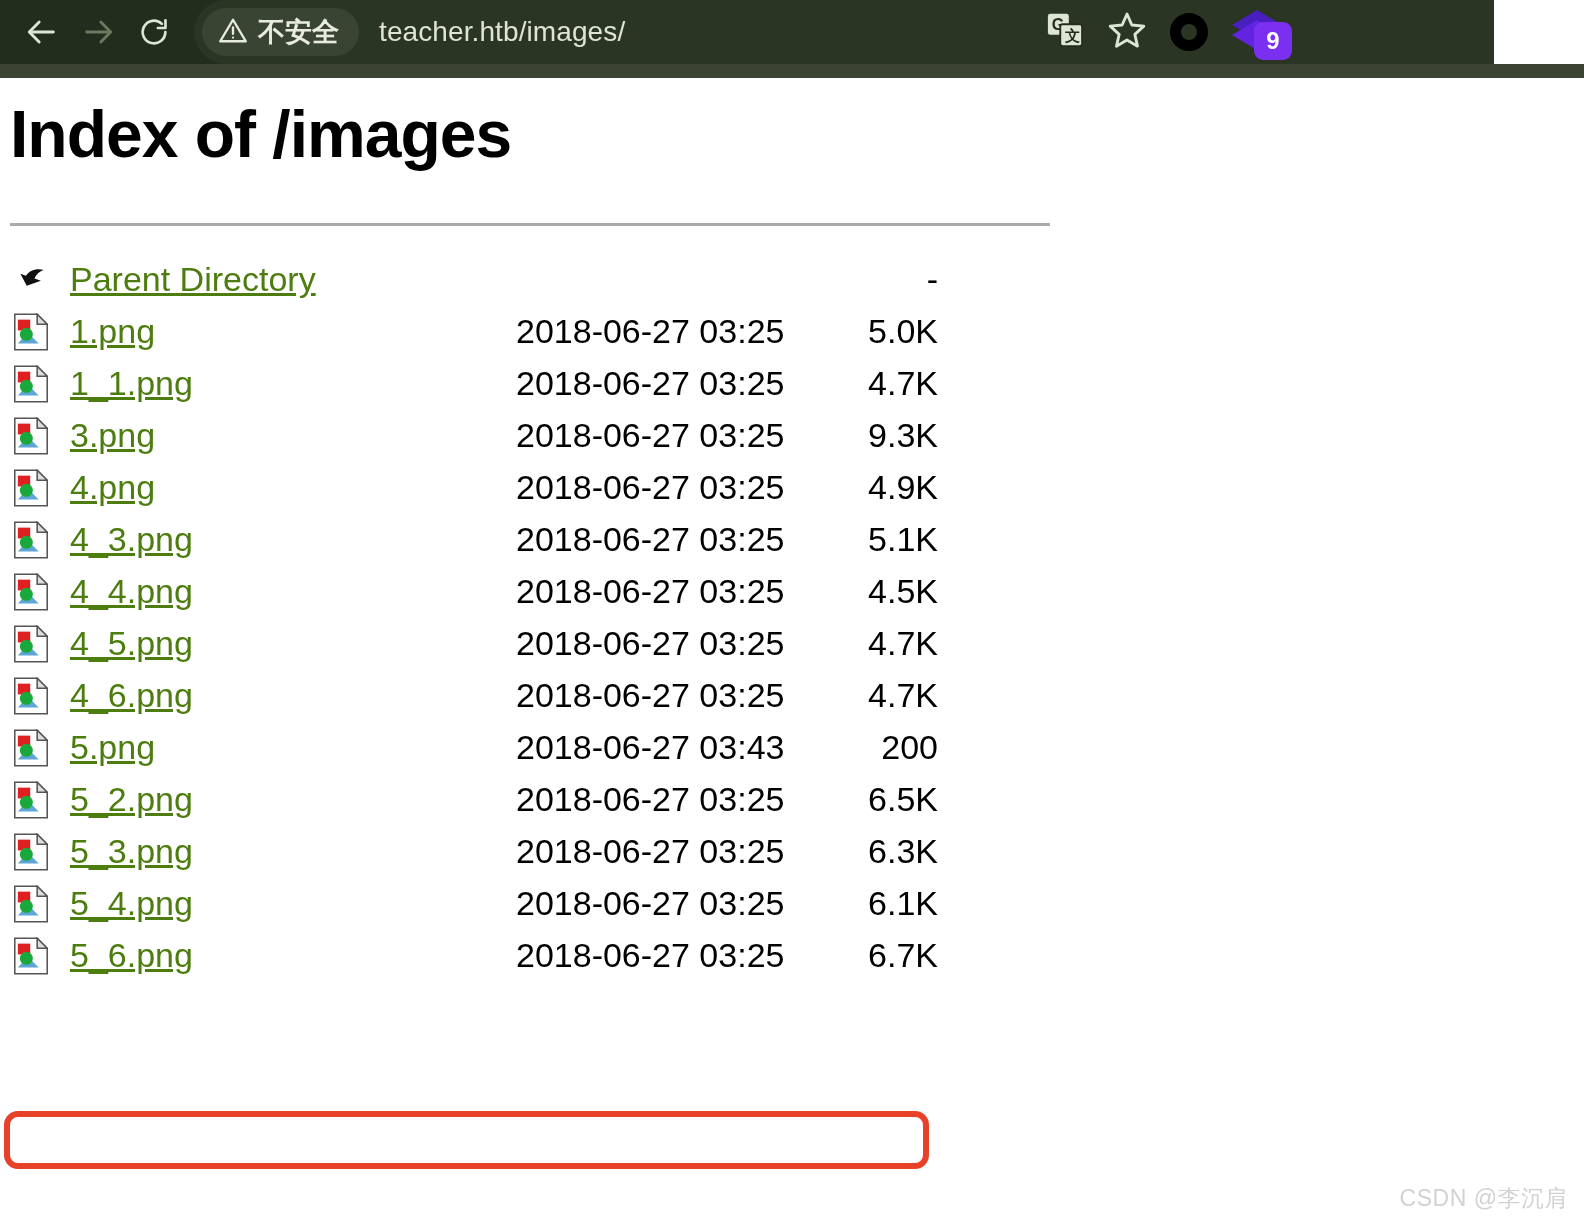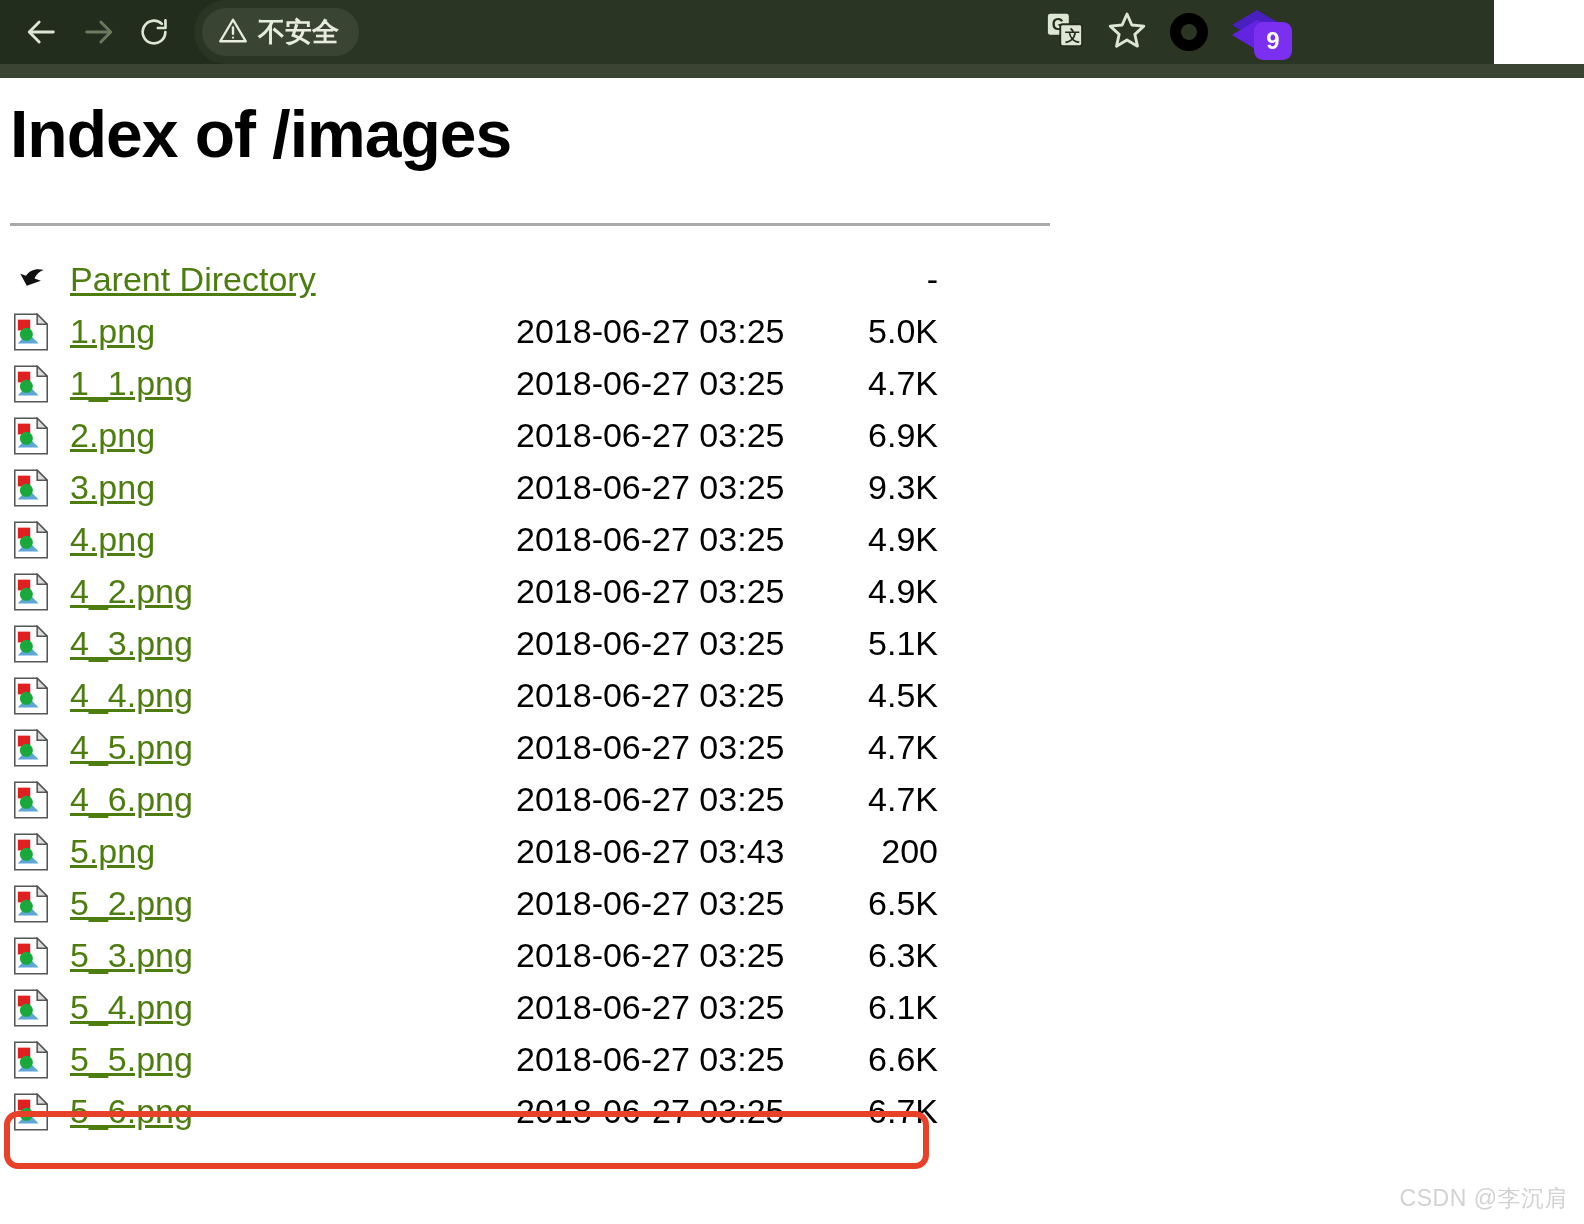--- a/index.html
+++ b/index.html
@@ -281,20 +281,21 @@
       <span>
         <svg width="30" height="30" viewBox="0 0 24 24" fill="none" stroke="#e8ecdf" stroke-width="1.9" stroke-linecap="round" stroke-linejoin="round">
           <path d="M12 3.8 1.8 21h20.4z"></path>
           <line x1="12" y1="10" x2="12" y2="15"></line>
           <circle cx="12" cy="18" r="0.9" fill="#e8ecdf" stroke="none"></circle>
         </svg>
       </span>
       <span class="security-chip-text">不安全</span>
     </div>
 
+    <span class="omni-url">teacher.htb/images/</span>
   </div>
 
   <div class="chrome-right">
 
     <div class="icon-btn">
       <span>
         <svg width="38" height="38" viewBox="0 0 40 40">
           <rect x="2" y="3" width="22" height="22" rx="2.5" fill="#dfe5d3"></rect>
           <text x="6" y="20" font-family="'Liberation Sans',sans-serif" font-size="17" font-weight="700" fill="#232d1d">G</text>
           <rect x="15" y="14" width="23" height="23" rx="2.5" fill="#dfe5d3" stroke="#232d1d" stroke-width="2"></rect>
@@ -393,66 +394,36 @@
           <tr class="file-row">
             <td class="col-icon">
   <svg class="ficon" width="34" height="38" viewBox="0 0 22 24">
     <polygon points="0.5,0.5 15,0.5 21.5,7 21.5,23.5 0.5,23.5" fill="#ffffff" stroke="#555555" stroke-width="1"></polygon>
     <polygon points="15,0.5 21.5,7 15,7" fill="#dddddd" stroke="#555555" stroke-width="1"></polygon>
     <rect x="2.5" y="4" width="8" height="7" fill="#e02020"></rect>
     <polygon points="2.5,19.5 9,12.5 16,19.5" fill="#5da6d6"></polygon>
     <circle cx="8" cy="13.5" r="4.2" fill="#19a83c"></circle>
   </svg>
 </td>
-            <td class="col-name"><span class="filelink">2.png</span></td>
-            <td class="col-date datecell">2018-06-27 03:25</td>
-            <td class="col-size sizecell">6.9K</td>
-            <td class="col-desc"></td>
-          </tr>
-          <tr class="file-row">
-            <td class="col-icon">
-  <svg class="ficon" width="34" height="38" viewBox="0 0 22 24">
-    <polygon points="0.5,0.5 15,0.5 21.5,7 21.5,23.5 0.5,23.5" fill="#ffffff" stroke="#555555" stroke-width="1"></polygon>
-    <polygon points="15,0.5 21.5,7 15,7" fill="#dddddd" stroke="#555555" stroke-width="1"></polygon>
-    <rect x="2.5" y="4" width="8" height="7" fill="#e02020"></rect>
-    <polygon points="2.5,19.5 9,12.5 16,19.5" fill="#5da6d6"></polygon>
-    <circle cx="8" cy="13.5" r="4.2" fill="#19a83c"></circle>
-  </svg>
-</td>
             <td class="col-name"><span class="filelink">3.png</span></td>
             <td class="col-date datecell">2018-06-27 03:25</td>
             <td class="col-size sizecell">9.3K</td>
             <td class="col-desc"></td>
           </tr>
           <tr class="file-row">
             <td class="col-icon">
   <svg class="ficon" width="34" height="38" viewBox="0 0 22 24">
     <polygon points="0.5,0.5 15,0.5 21.5,7 21.5,23.5 0.5,23.5" fill="#ffffff" stroke="#555555" stroke-width="1"></polygon>
     <polygon points="15,0.5 21.5,7 15,7" fill="#dddddd" stroke="#555555" stroke-width="1"></polygon>
     <rect x="2.5" y="4" width="8" height="7" fill="#e02020"></rect>
     <polygon points="2.5,19.5 9,12.5 16,19.5" fill="#5da6d6"></polygon>
     <circle cx="8" cy="13.5" r="4.2" fill="#19a83c"></circle>
   </svg>
 </td>
             <td class="col-name"><span class="filelink">4.png</span></td>
-            <td class="col-date datecell">2018-06-27 03:25</td>
-            <td class="col-size sizecell">4.9K</td>
-            <td class="col-desc"></td>
-          </tr>
-          <tr class="file-row">
-            <td class="col-icon">
-  <svg class="ficon" width="34" height="38" viewBox="0 0 22 24">
-    <polygon points="0.5,0.5 15,0.5 21.5,7 21.5,23.5 0.5,23.5" fill="#ffffff" stroke="#555555" stroke-width="1"></polygon>
-    <polygon points="15,0.5 21.5,7 15,7" fill="#dddddd" stroke="#555555" stroke-width="1"></polygon>
-    <rect x="2.5" y="4" width="8" height="7" fill="#e02020"></rect>
-    <polygon points="2.5,19.5 9,12.5 16,19.5" fill="#5da6d6"></polygon>
-    <circle cx="8" cy="13.5" r="4.2" fill="#19a83c"></circle>
-  </svg>
-</td>
-            <td class="col-name"><span class="filelink">4_2.png</span></td>
             <td class="col-date datecell">2018-06-27 03:25</td>
             <td class="col-size sizecell">4.9K</td>
             <td class="col-desc"></td>
           </tr>
           <tr class="file-row">
             <td class="col-icon">
   <svg class="ficon" width="34" height="38" viewBox="0 0 22 24">
     <polygon points="0.5,0.5 15,0.5 21.5,7 21.5,23.5 0.5,23.5" fill="#ffffff" stroke="#555555" stroke-width="1"></polygon>
     <polygon points="15,0.5 21.5,7 15,7" fill="#dddddd" stroke="#555555" stroke-width="1"></polygon>
     <rect x="2.5" y="4" width="8" height="7" fill="#e02020"></rect>
@@ -573,35 +544,20 @@
           <tr class="file-row">
             <td class="col-icon">
   <svg class="ficon" width="34" height="38" viewBox="0 0 22 24">
     <polygon points="0.5,0.5 15,0.5 21.5,7 21.5,23.5 0.5,23.5" fill="#ffffff" stroke="#555555" stroke-width="1"></polygon>
     <polygon points="15,0.5 21.5,7 15,7" fill="#dddddd" stroke="#555555" stroke-width="1"></polygon>
     <rect x="2.5" y="4" width="8" height="7" fill="#e02020"></rect>
     <polygon points="2.5,19.5 9,12.5 16,19.5" fill="#5da6d6"></polygon>
     <circle cx="8" cy="13.5" r="4.2" fill="#19a83c"></circle>
   </svg>
 </td>
-            <td class="col-name"><span class="filelink">5_5.png</span></td>
-            <td class="col-date datecell">2018-06-27 03:25</td>
-            <td class="col-size sizecell">6.6K</td>
-            <td class="col-desc"></td>
-          </tr>
-          <tr class="file-row">
-            <td class="col-icon">
-  <svg class="ficon" width="34" height="38" viewBox="0 0 22 24">
-    <polygon points="0.5,0.5 15,0.5 21.5,7 21.5,23.5 0.5,23.5" fill="#ffffff" stroke="#555555" stroke-width="1"></polygon>
-    <polygon points="15,0.5 21.5,7 15,7" fill="#dddddd" stroke="#555555" stroke-width="1"></polygon>
-    <rect x="2.5" y="4" width="8" height="7" fill="#e02020"></rect>
-    <polygon points="2.5,19.5 9,12.5 16,19.5" fill="#5da6d6"></polygon>
-    <circle cx="8" cy="13.5" r="4.2" fill="#19a83c"></circle>
-  </svg>
-</td>
             <td class="col-name"><span class="filelink">5_6.png</span></td>
             <td class="col-date datecell">2018-06-27 03:25</td>
             <td class="col-size sizecell">6.7K</td>
             <td class="col-desc"></td>
           </tr>
         </tbody>
     </table>
 
     <div class="annot-box"></div>
   </div>

